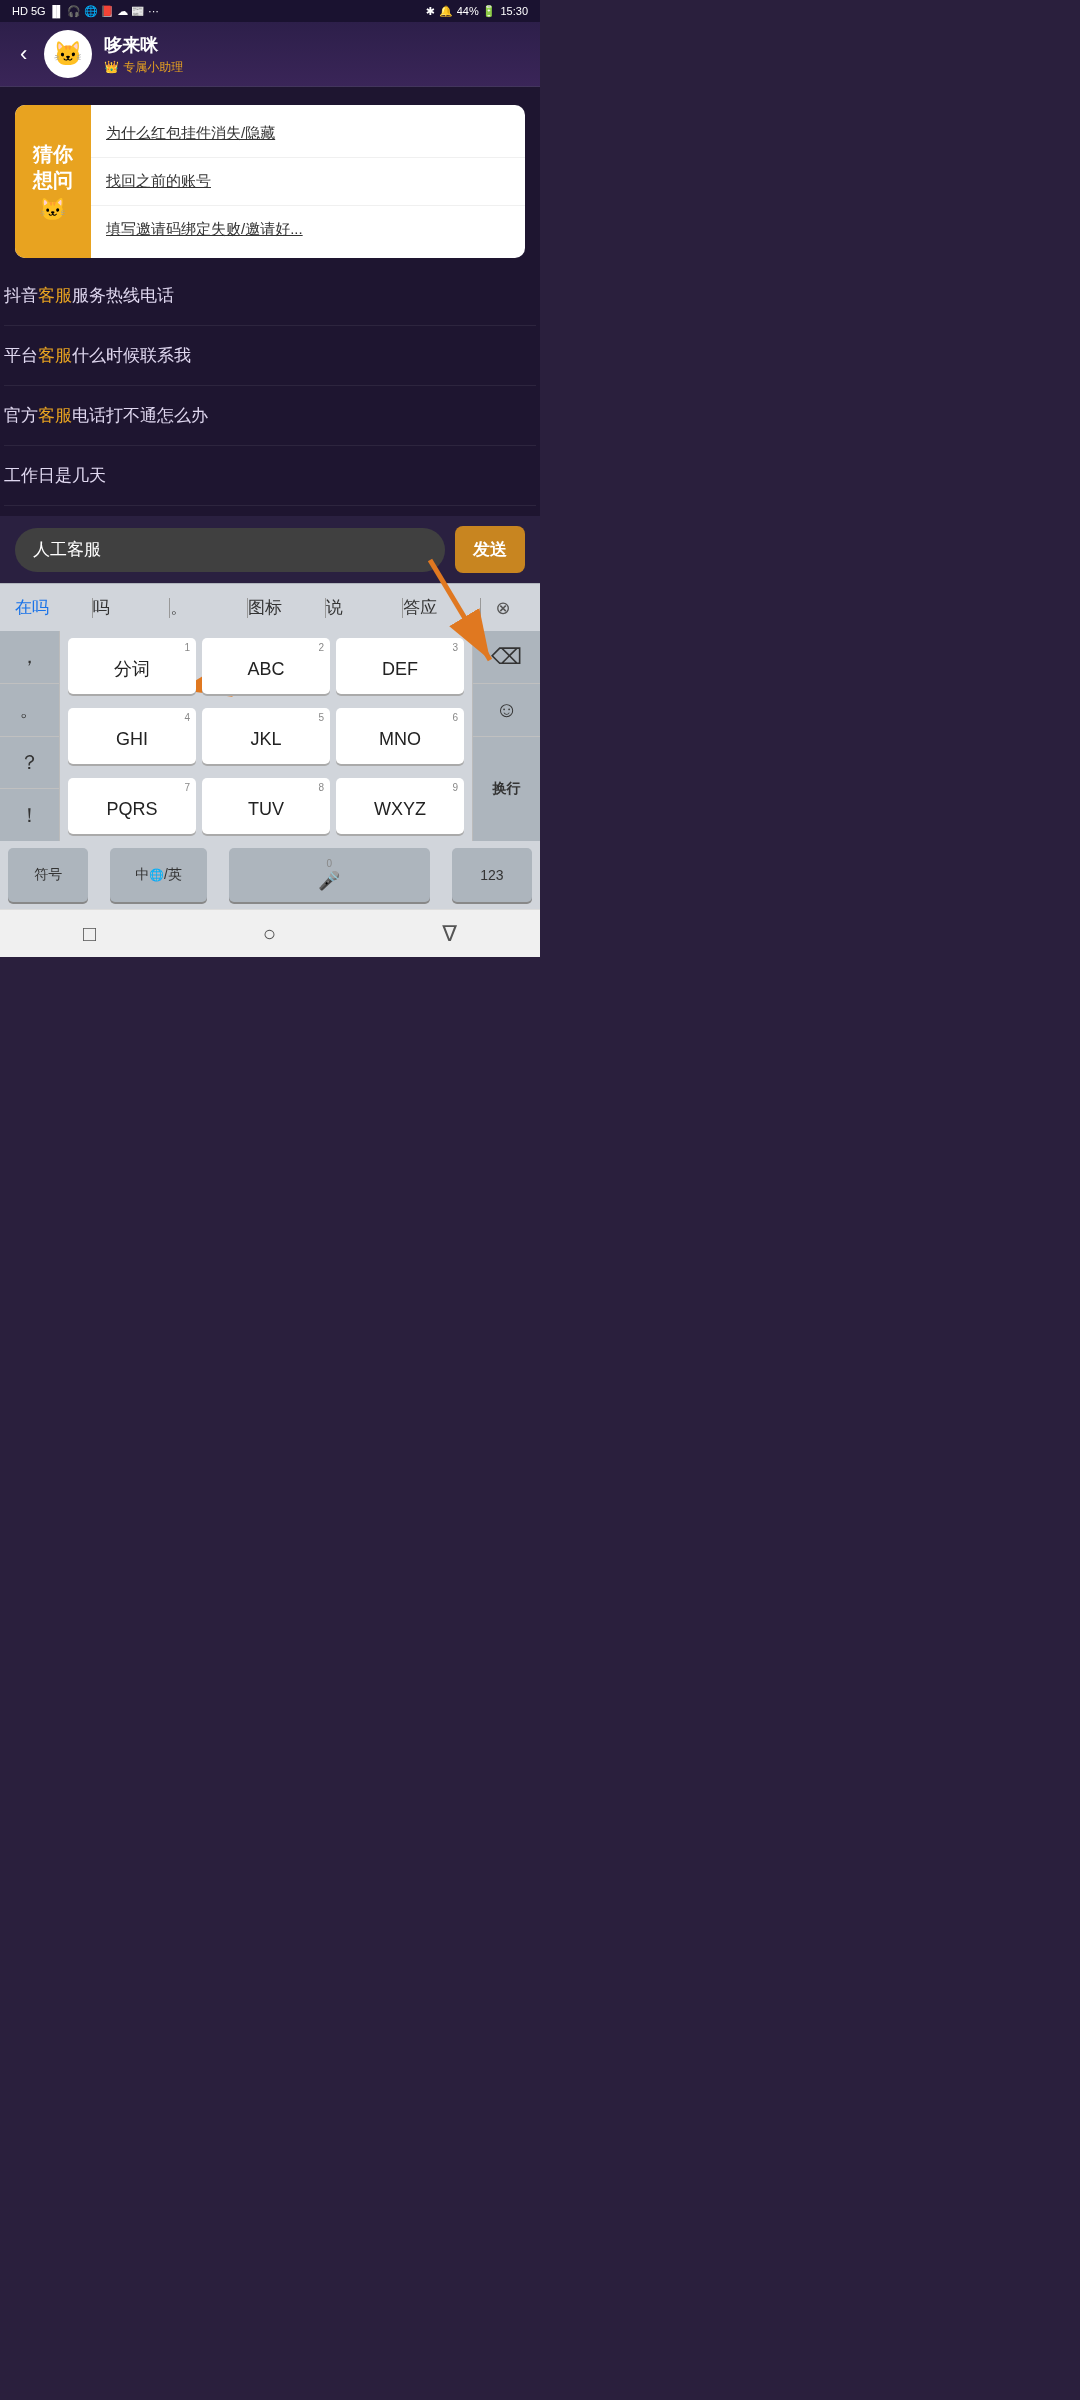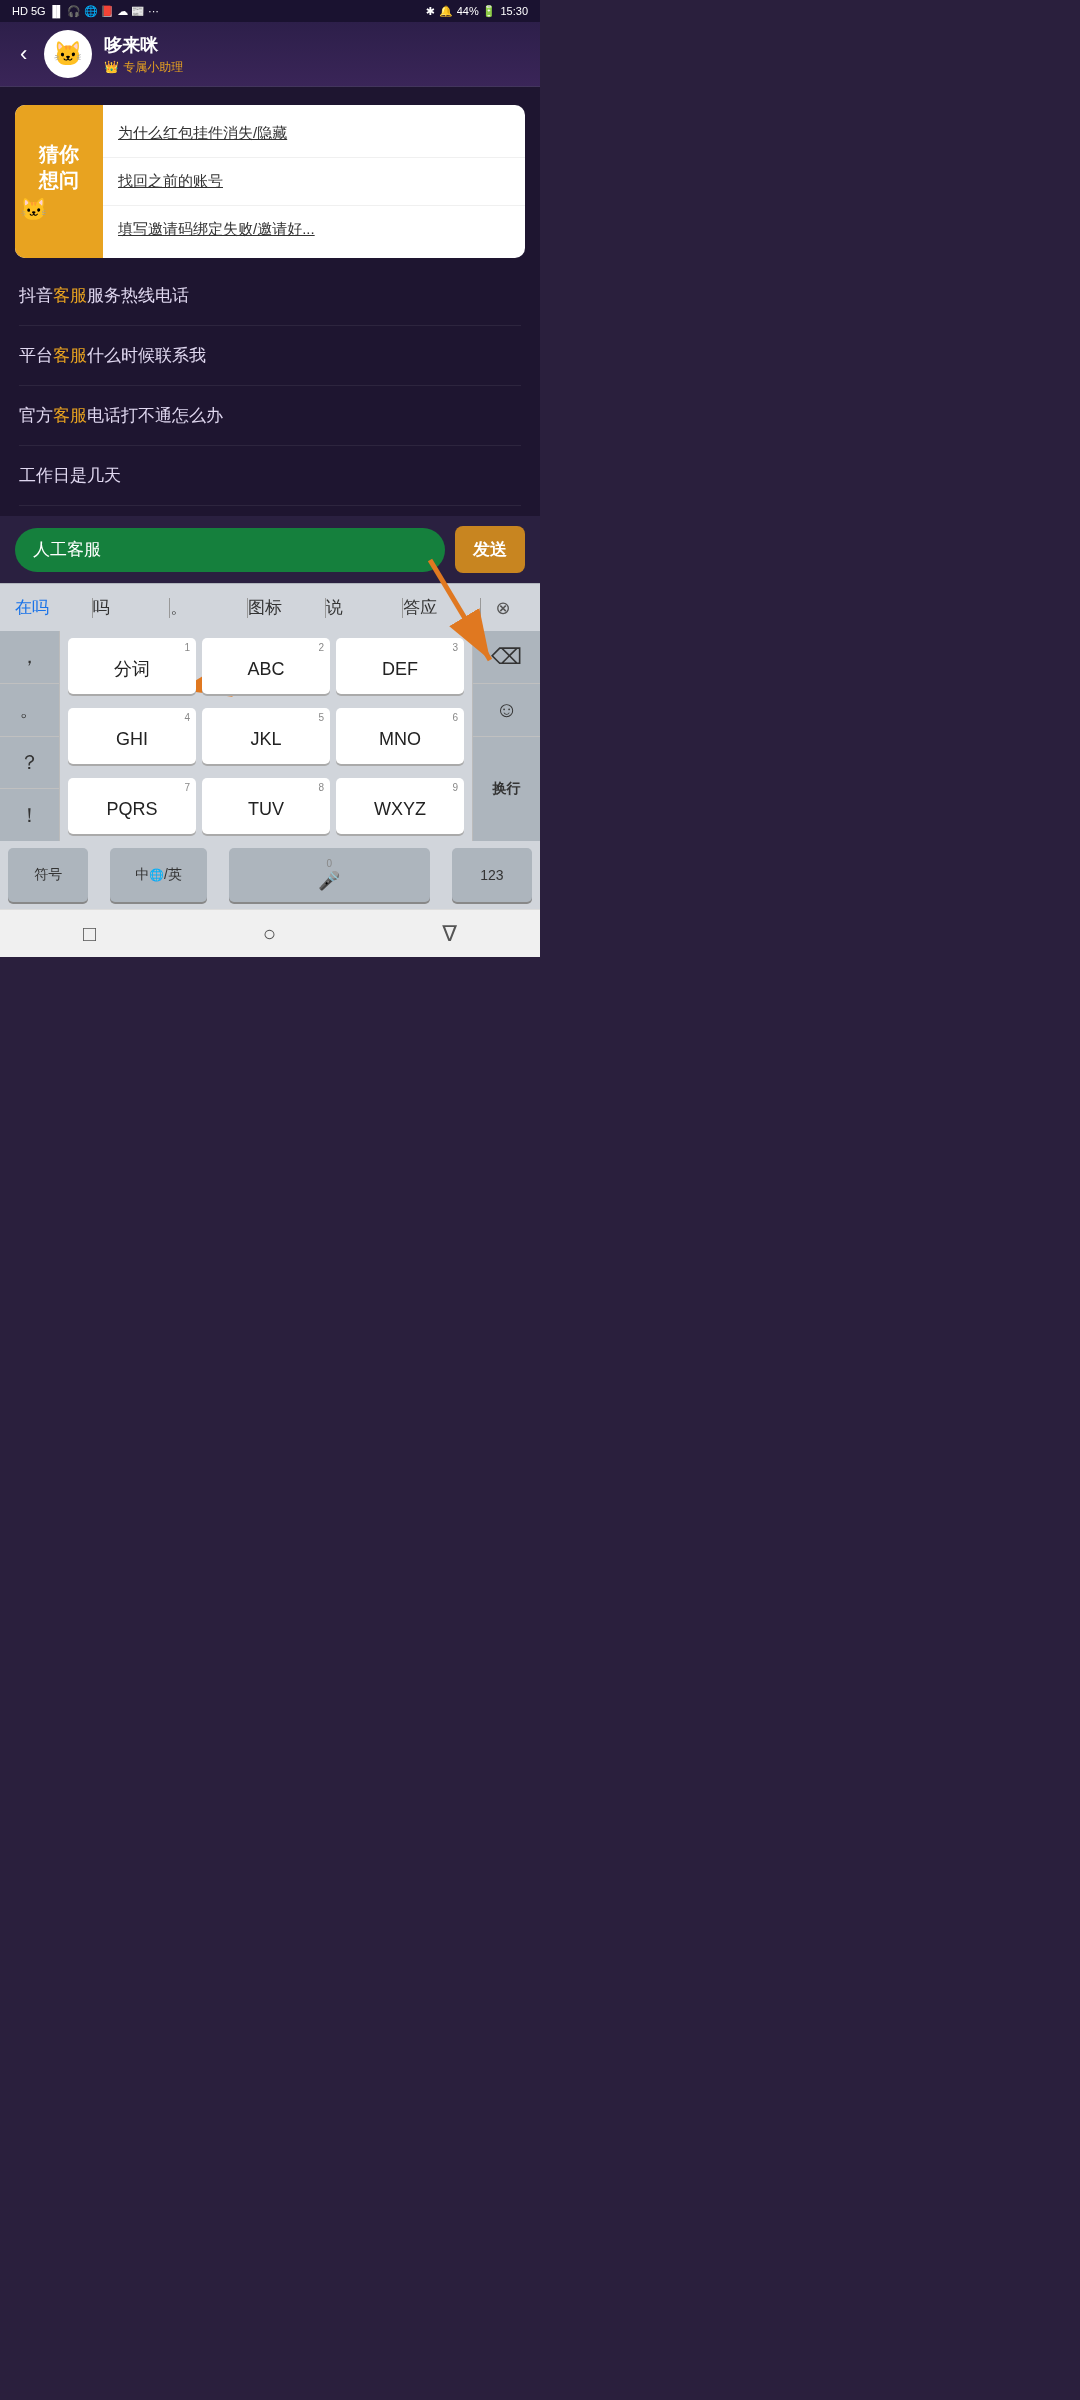--- a/index.html
+++ b/index.html
@@ -78,23 +78,24 @@
     
     .suggestion-card {
       background: white;
       border-radius: 10px;
       margin: 8px 15px;
       overflow: hidden;
       display: flex;
     }
     .suggestion-left {
       background: #e8a320;
-      width: 88px;
+      width: 76px;
       min-height: 120px;
       display: flex;
+      align-items: center;
       justify-content: center;
       flex-direction: column;
       padding: 10px 5px;
     }
     .suggestion-left-text {
       color: white;
       font-size: 20px;
       font-weight: bold;
       text-align: center;
       line-height: 1.3;
@@ -108,42 +109,42 @@
       font-size: 15px;
       color: #333;
       border-bottom: 1px solid #f0f0f0;
       cursor: pointer;
       text-decoration: underline;
     }
     .suggestion-item:last-child { border-bottom: none; }
 
     
     .message-list {
-      padding: 0 19px;
+      padding: 0 4px;
     }
     .message-item {
       padding: 18px 0;
       border-bottom: 1px solid rgba(255,255,255,0.07);
       font-size: 17px;
       color: #e0d8f0;
       cursor: pointer;
     }
     .message-item .highlight { color: #e8a320; }
 
     
     .input-area {
       background: #2a2040;
       padding: 10px 15px;
       display: flex;
       align-items: center;
       gap: 10px;
     }
     .input-field {
       flex: 1;
-      background: #15803d;
+      background: #404040;
       border: none;
       border-radius: 25px;
       padding: 12px 18px;
       color: white;
       font-size: 17px;
       outline: none;
     }
     .send-btn {
       background: #c88520;
       color: white;

